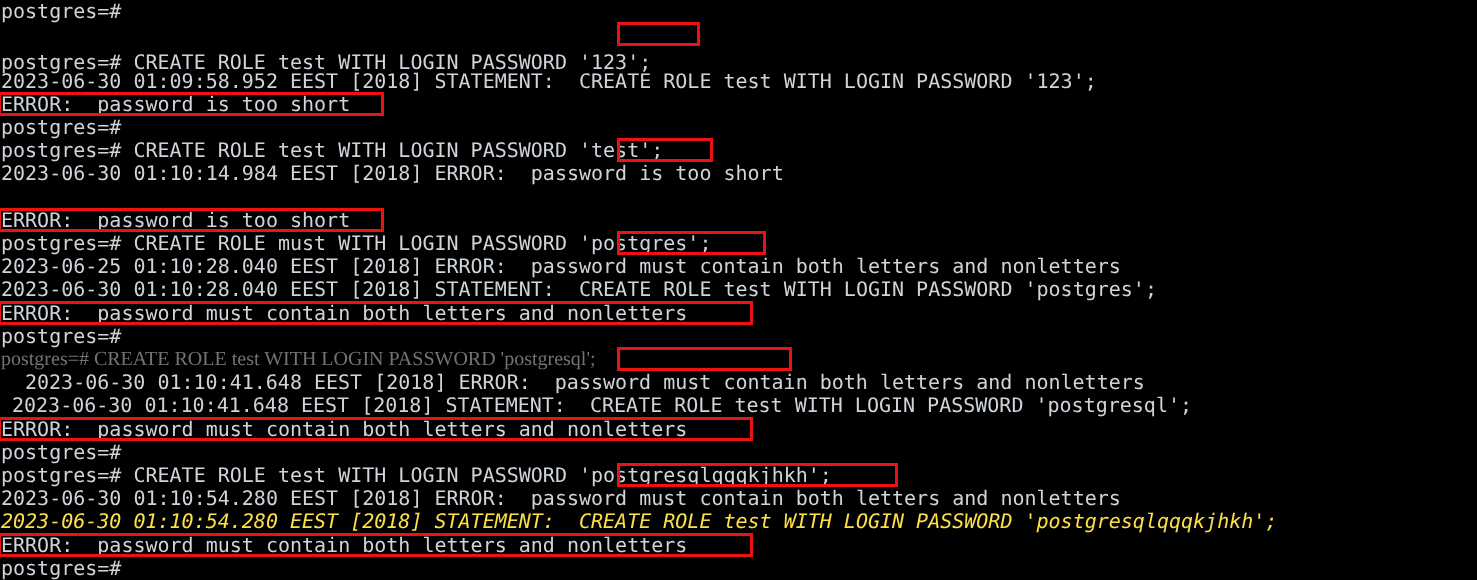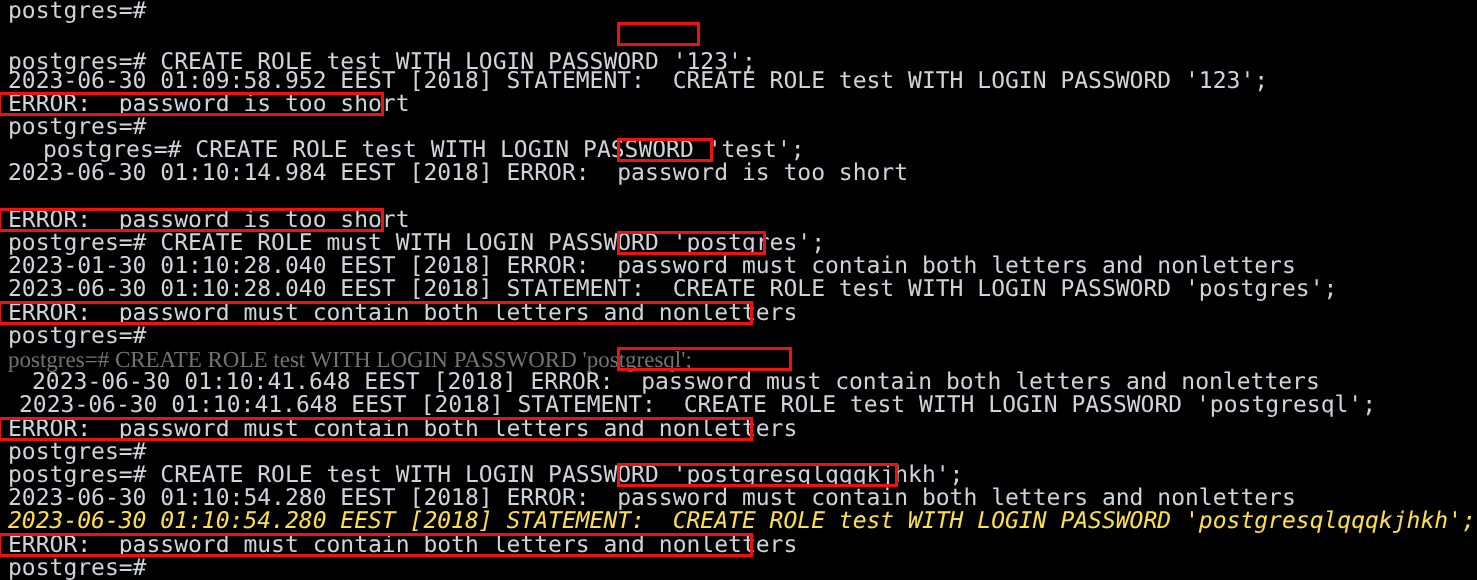--- a/index.html
+++ b/index.html
@@ -13,51 +13,51 @@
     height: 580px;
     background: #000000;
     overflow: hidden;
     font-family: "DejaVu Sans Mono", "Liberation Mono", monospace;
     font-size: 18.5px;
     line-height: 23.2px;
     letter-spacing: 0px;
   }
   .term-line {
     position: absolute;
-    left: 8px;
+    left: 1px;
     white-space: pre;
     color: #cfd4da;
     height: 23.2px;
     font-family: "DejaVu Sans Mono", "Liberation Mono", monospace;
-    font-size: 23px;
+    font-size: 20px;
     line-height: 23.2px;
     text-rendering: geometricPrecision;
   }
   .hl-box {
     position: absolute;
     border: 3px solid #ee1111;
     box-sizing: border-box;
     pointer-events: none;
     background: transparent;
   }
 </style>
 </head>
 <body>
 
 <div id="terminal" style="background: rgb(0, 0, 0);">
     <div class="term-line" style="top: 0px; color: rgb(207, 212, 218);">postgres=#</div>
     <div class="term-line" style="top: 23.2px; color: rgb(207, 212, 218); margin-top: 28px;">postgres=# CREATE ROLE test WITH LOGIN PASSWORD '123';</div>
     <div class="term-line" style="top: 69.6px; color: rgb(207, 212, 218);">2023-06-30 01:09:58.952 EEST [2018] STATEMENT:  CREATE ROLE test WITH LOGIN PASSWORD '123';</div>
     <div class="term-line" style="top: 92.8px; color: rgb(207, 212, 218);">ERROR:  password is too short</div>
     <div class="term-line" style="top: 116px; color: rgb(207, 212, 218);">postgres=#</div>
-    <div class="term-line" style="top: 139.2px; color: rgb(207, 212, 218); padding-left: 35px;">postgres=# CREATE ROLE test WITH LOGIN PASSWORD 'test';</div>
+    <div class="term-line" style="top: 139.2px; color: rgb(207, 212, 218);">postgres=# CREATE ROLE test WITH LOGIN PASSWORD 'test';</div>
     <div class="term-line" style="top: 162.4px; color: rgb(207, 212, 218);">2023-06-30 01:10:14.984 EEST [2018] ERROR:  password is too short</div>
     <div class="term-line" style="top: 208.8px; color: rgb(207, 212, 218);">ERROR:  password is too short</div>
     <div class="term-line" style="top: 232px; color: rgb(207, 212, 218);">postgres=# CREATE ROLE must WITH LOGIN PASSWORD 'postgres';</div>
-    <div class="term-line" style="top: 255.2px; color: rgb(207, 212, 218);">2023-01-30 01:10:28.040 EEST [2018] ERROR:  password must contain both letters and nonletters</div>
+    <div class="term-line" style="top: 255.2px; color: rgb(207, 212, 218);">2023-06-25 01:10:28.040 EEST [2018] ERROR:  password must contain both letters and nonletters</div>
     <div class="term-line" style="top: 278.4px; color: rgb(207, 212, 218);">2023-06-30 01:10:28.040 EEST [2018] STATEMENT:  CREATE ROLE test WITH LOGIN PASSWORD 'postgres';</div>
     <div class="term-line" style="top: 301.6px; color: rgb(207, 212, 218);">ERROR:  password must contain both letters and nonletters</div>
     <div class="term-line" style="top: 324.8px; color: rgb(207, 212, 218);">postgres=#</div>
     <div class="term-line" style="top: 348px; color: #737373; font-family: Liberation Serif, serif;">postgres=# CREATE ROLE test WITH LOGIN PASSWORD 'postgresql';</div>
     <div class="term-line" style="top: 371.2px; color: rgb(207, 212, 218); padding-left: 24px;">2023-06-30 01:10:41.648 EEST [2018] ERROR:  password must contain both letters and nonletters</div>
     <div class="term-line" style="top: 394.4px; color: rgb(207, 212, 218); margin-left: 11px;">2023-06-30 01:10:41.648 EEST [2018] STATEMENT:  CREATE ROLE test WITH LOGIN PASSWORD 'postgresql';</div>
     <div class="term-line" style="top: 417.6px; color: rgb(207, 212, 218);">ERROR:  password must contain both letters and nonletters</div>
     <div class="term-line" style="top: 440.8px; color: rgb(207, 212, 218);">postgres=#</div>
     <div class="term-line" style="top: 464px; color: rgb(207, 212, 218);">postgres=# CREATE ROLE test WITH LOGIN PASSWORD 'postgresqlqqqkjhkh';</div>
     <div class="term-line" style="top: 487.2px; color: rgb(207, 212, 218);">2023-06-30 01:10:54.280 EEST [2018] ERROR:  password must contain both letters and nonletters</div>

